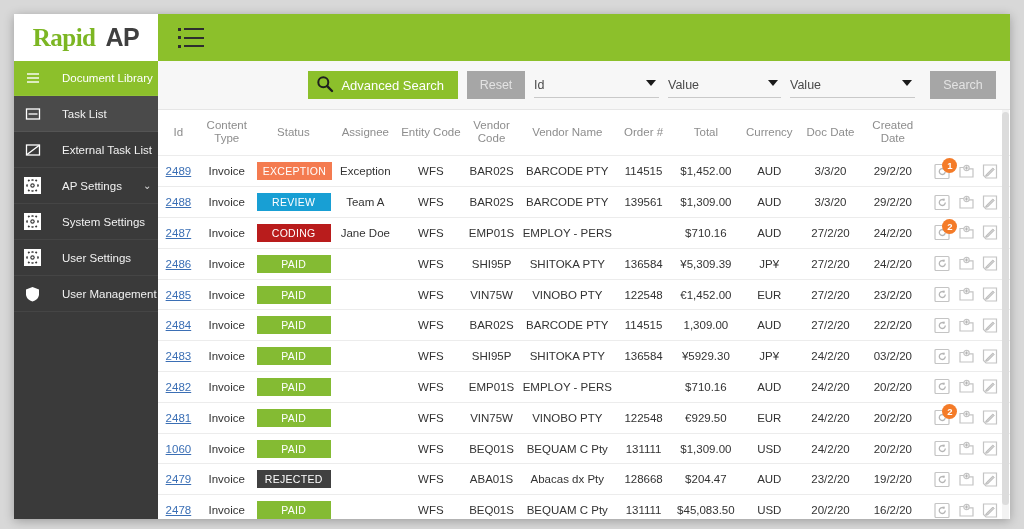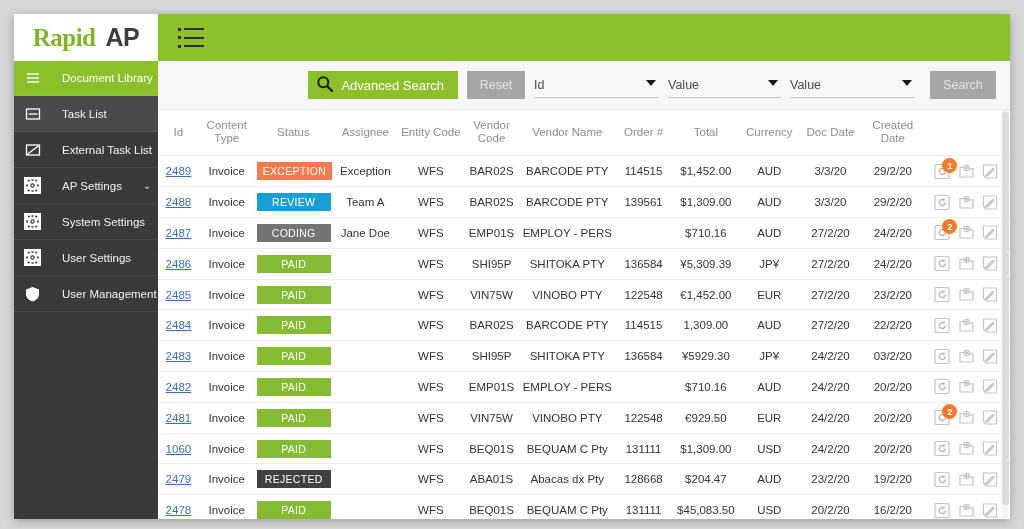--- a/index.html
+++ b/index.html
@@ -120,21 +120,21 @@
   .c-created{width:58px;}
   .c-actions{width:80px;}
 
   .id-link{color:#3b6fb5;text-decoration:underline;cursor:pointer;font-size:11.5px;}
   .badge{
     display:inline-block;min-width:62px;padding:3px 6px;color:#fff;
     font-size:10.5px;letter-spacing:.3px;text-align:center;
   }
   .b-exception{background:#f47b50;}
   .b-review{background:#189fd4;}
-  .b-coding{background:#737373;}
+  .b-coding{background:#b91c1c;}
   .b-paid{background:#84bb33;}
   .b-rejected{background:#404040;}
 
   .act-cell{position:relative;}
   .acts{display:flex;align-items:center;justify-content:center;gap:7px;}
   .act{width:17px;height:17px;position:relative;cursor:pointer;}
   .act svg{display:block;}
   .act-badge{
     position:absolute;left:8px;top:-5px;width:15px;height:15px;border-radius:50%;
     background:#f47b28;color:#fff;font-size:9.5px;line-height:15px;text-align:center;

